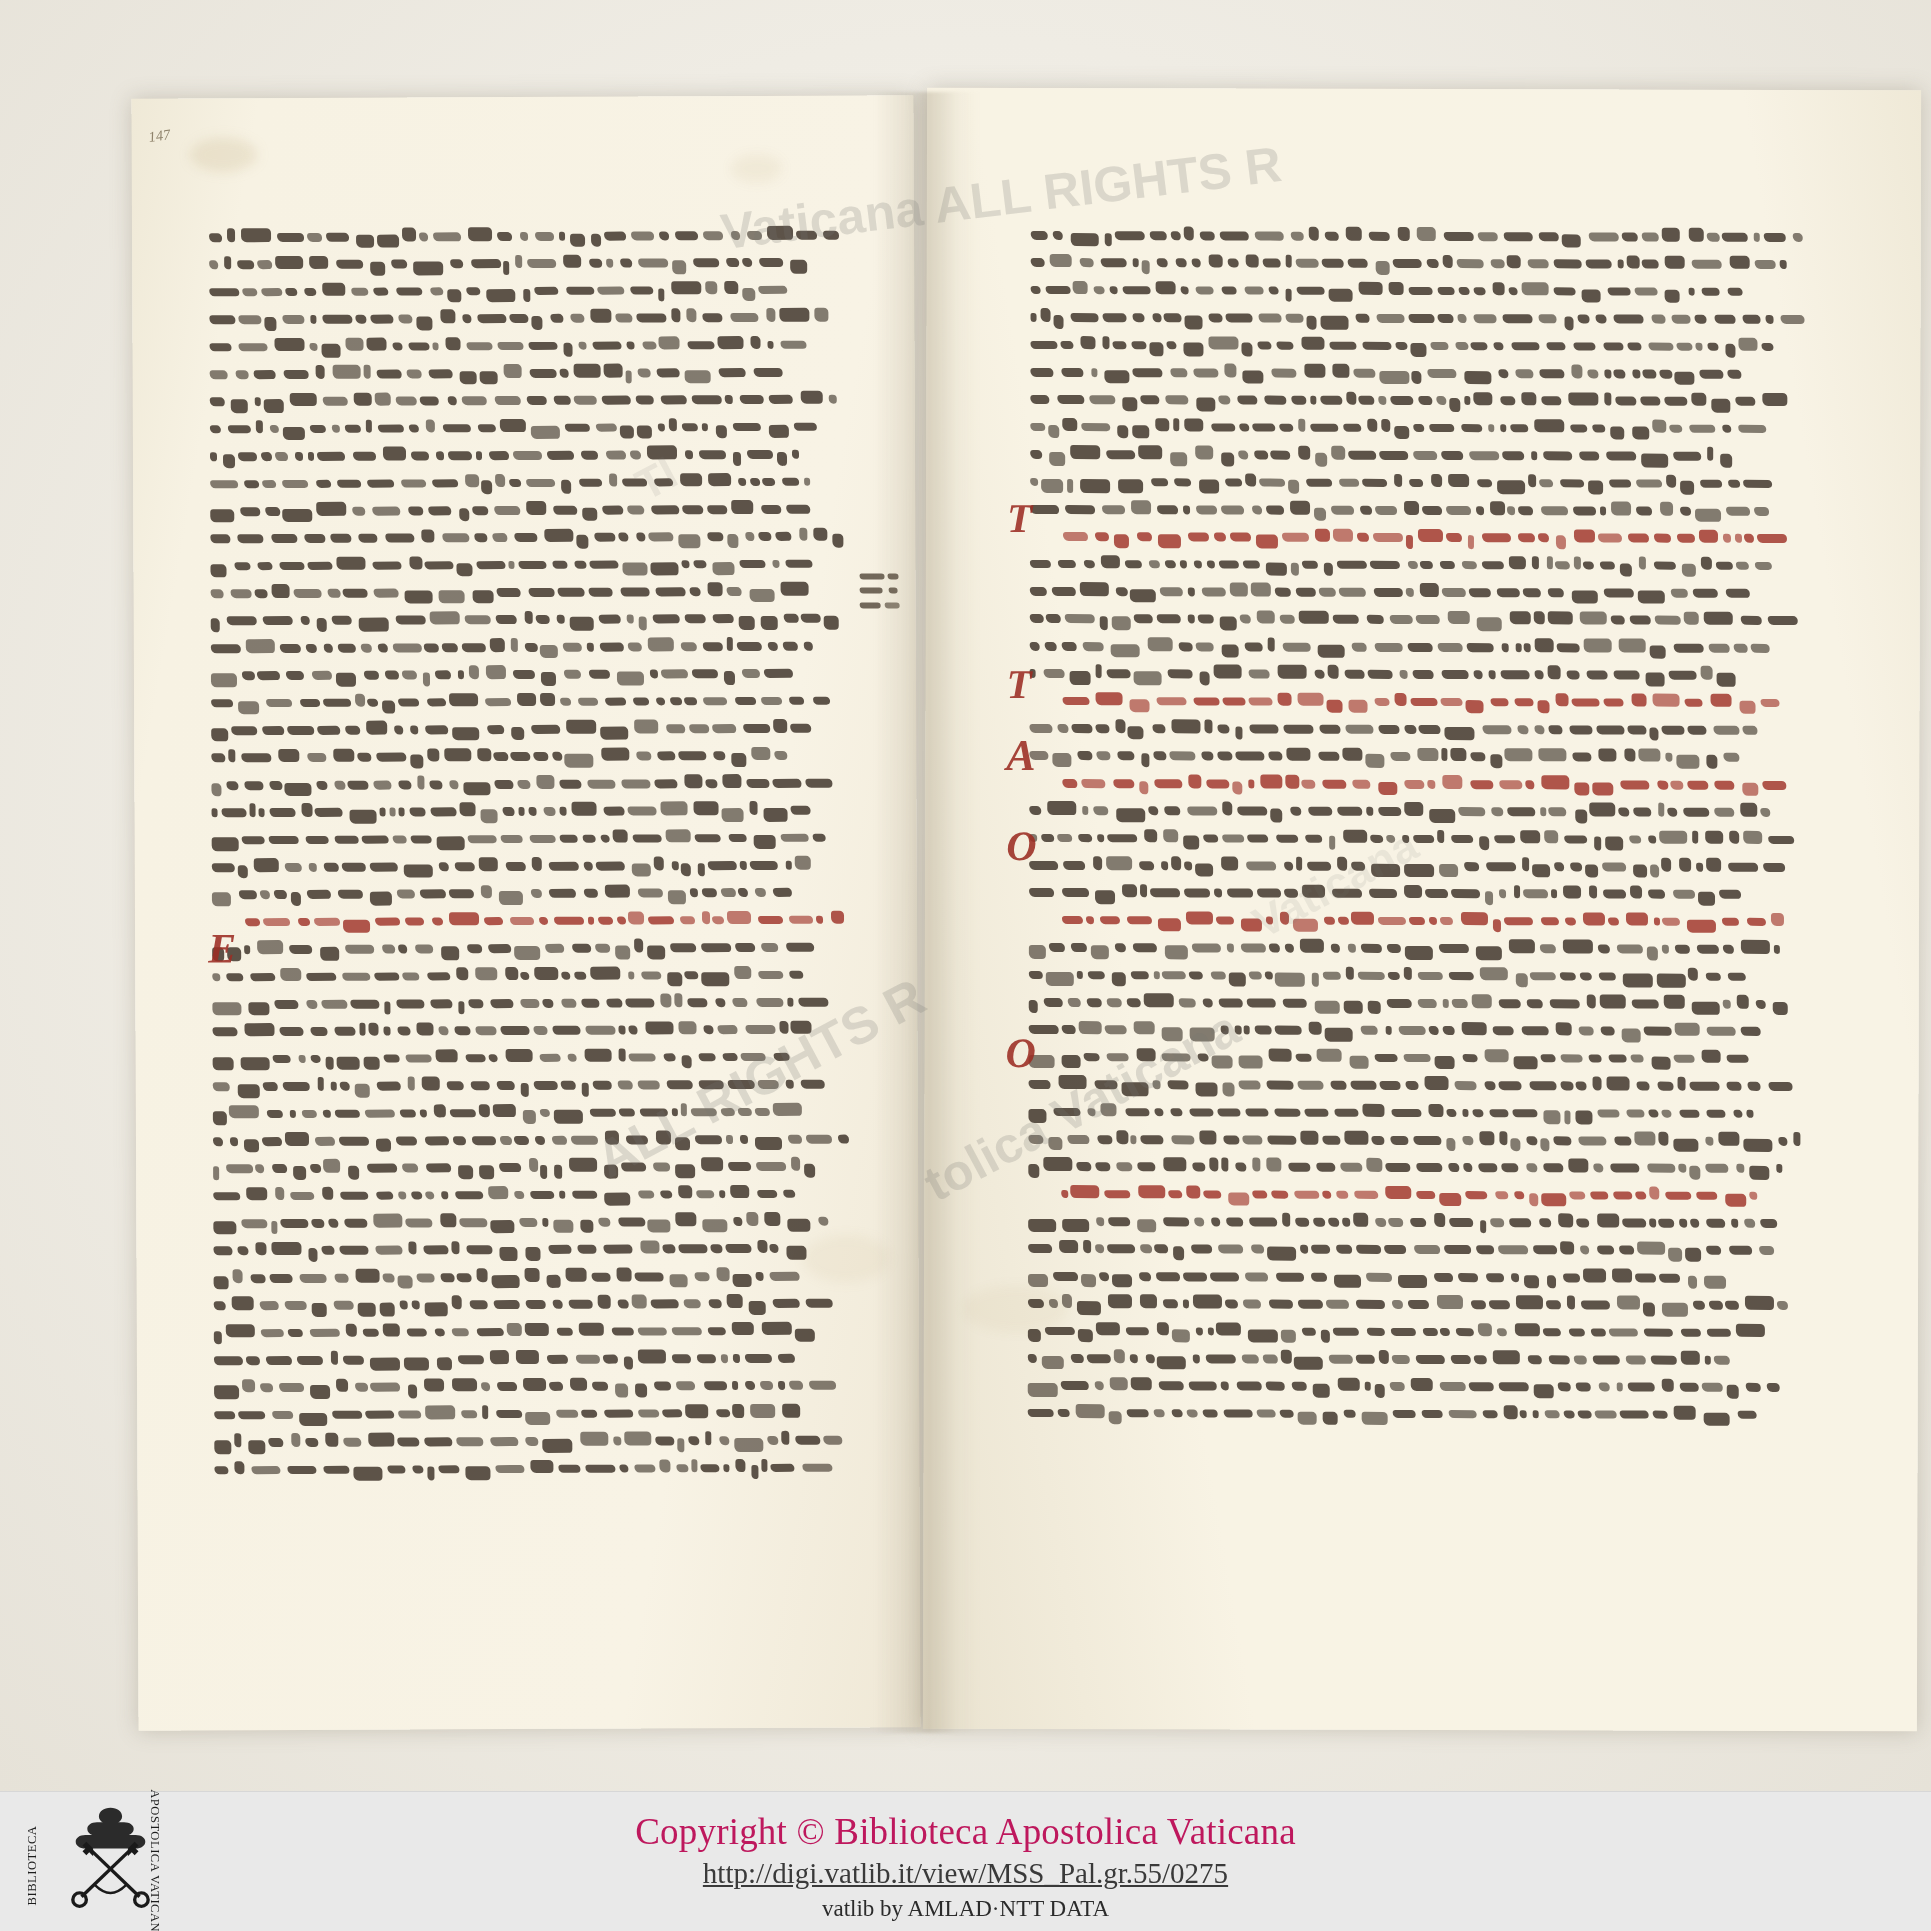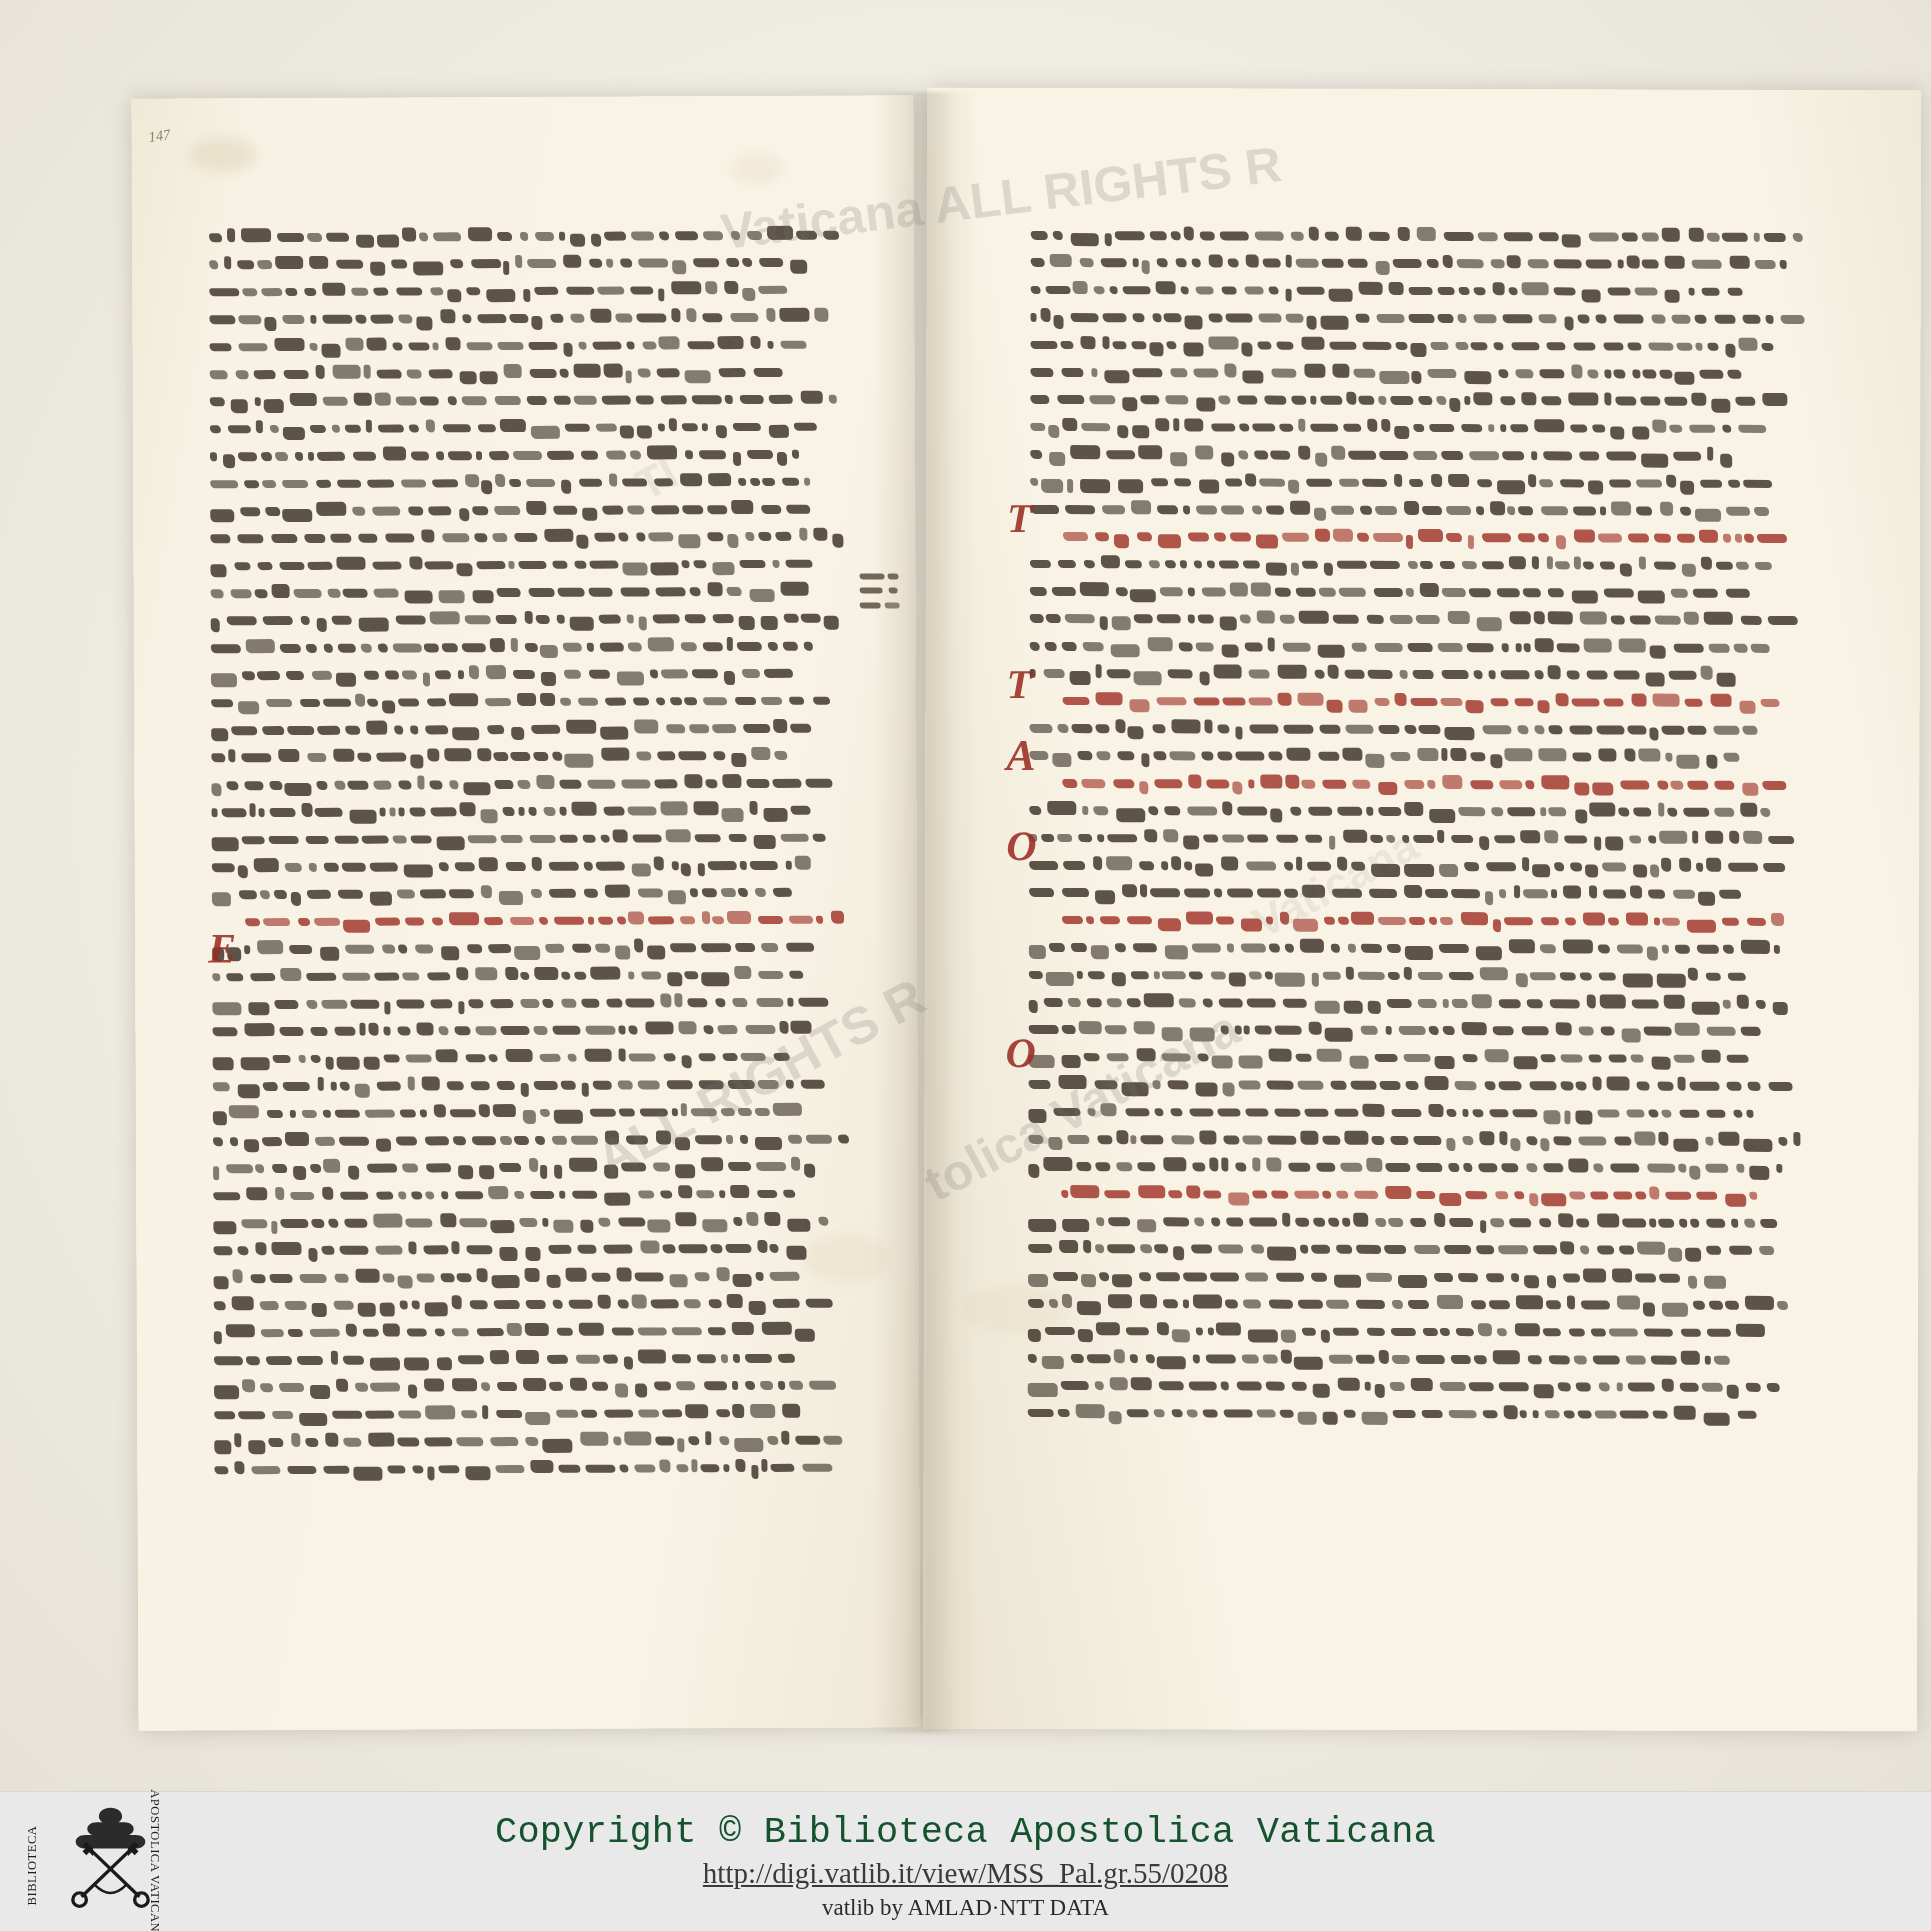--- a/index.html
+++ b/index.html
@@ -159,23 +159,23 @@
   .footer-inner {
     position: relative;
     width: 100%;
     height: 100%;
     display: flex;
     align-items: center;
     justify-content: center;
     flex-direction: column;
   }
   .copyright {
-    font-family: Liberation Mono, monospace;
+    font-family: Liberation Serif, serif;
     font-size: 37px;
-    color: #14532d;
+    color: #be185d;
     letter-spacing: 0.2px;
     margin-top: 8px;
   }
   .url {
     font-family: "Liberation Serif", serif;
     font-size: 29px;
     color: #3a3a3a;
     text-decoration: underline;
     margin-top: 3.9px;
   }
@@ -3066,19 +3066,19 @@
 
             <path d="M30 84 q16 16 32 0" fill="none" stroke="#1a1a1a" stroke-width="2.5"></path>
           </g>
         </svg>
       </div>
       <div class="logo-text-right">APOSTOLICA VATICANA</div>
     </div>
 
     <div class="footer-inner">
       <div class="copyright">Copyright © Biblioteca Apostolica Vaticana</div>
-      <a class="url" href="#">http://digi.vatlib.it/view/MSS_Pal.gr.55/0208</a>
+      <a class="url" href="#">http://digi.vatlib.it/view/MSS_Pal.gr.55/0275</a>
       <div class="powered">vatlib by AMLAD·NTT DATA</div>
     </div>
   </div>
 
 </div>
 
 
 </body></html>

